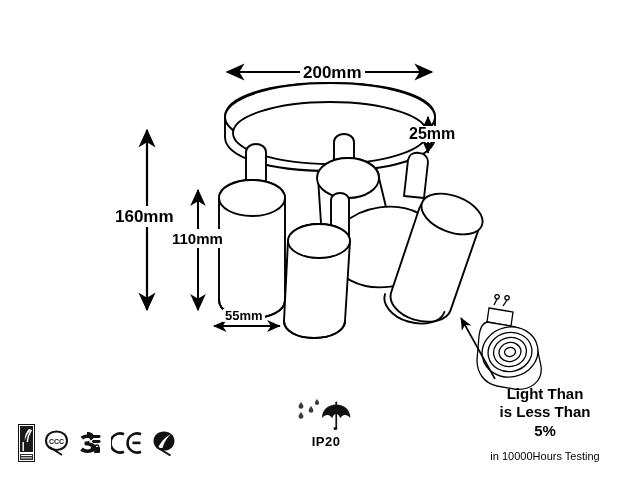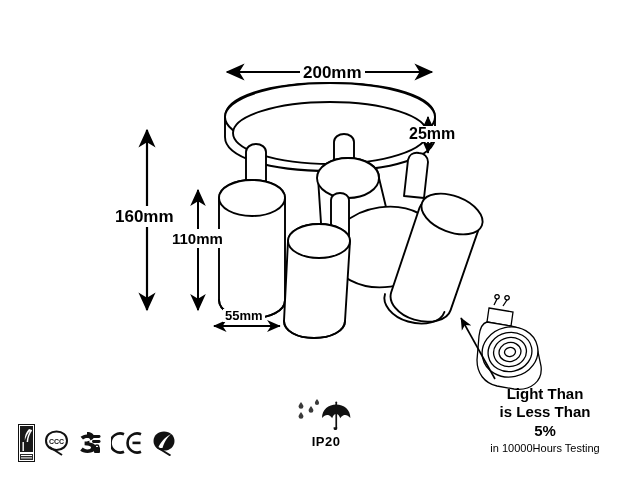--- a/index.html
+++ b/index.html
@@ -88,21 +88,21 @@
   }
   .decay-main {
     font-family: "Liberation Sans", sans-serif;
     font-weight: bold;
     font-size: 15px;
     line-height: 1.22;
   }
   .decay-sub {
     font-family: "Liberation Sans", sans-serif;
     font-size: 11px;
-    margin-top: 2px;
+    margin-top: 10px;
   }
   #cert-row {
     position: absolute;
     left: 18px;
     top: 424px;
     display: flex;
     align-items: center;
     gap: 9px;
   }
   .cert-icon {

